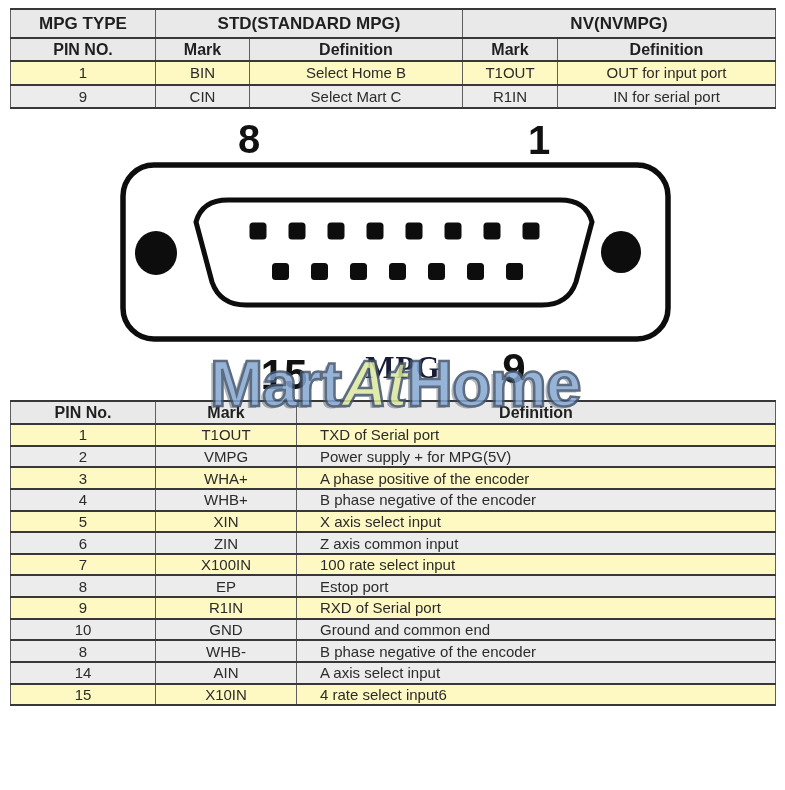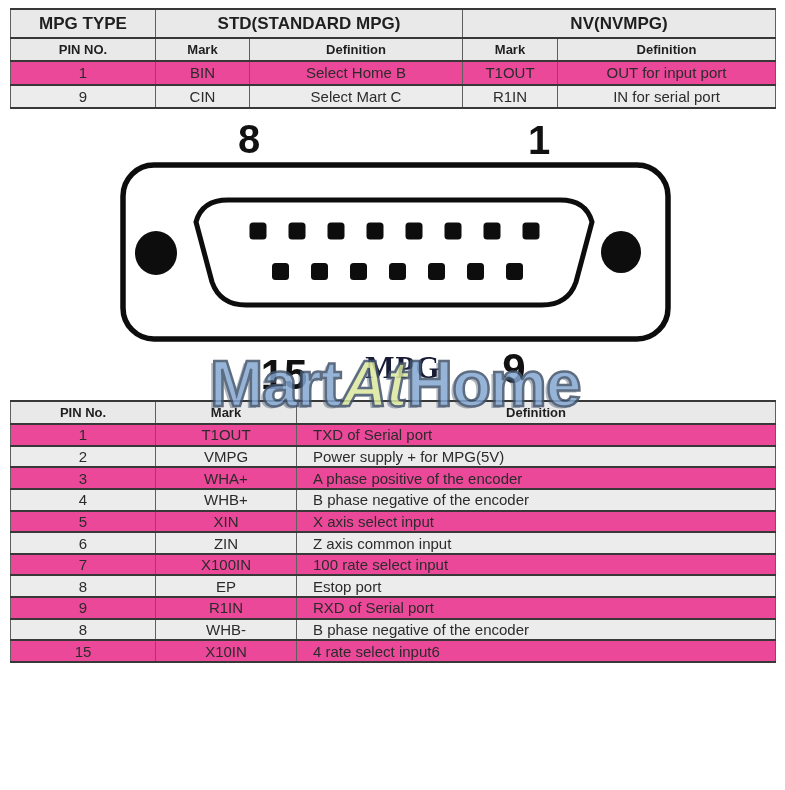--- a/index.html
+++ b/index.html
@@ -14,49 +14,49 @@
   .page {
     position: relative;
     width: 785px;
     height: 790px;
     background: #fff;
   }
   table.tbl {
     position: absolute;
     border-collapse: collapse;
     table-layout: fixed;
-    background: #ec4899;
+    background: #fef9c3;
   }
   table.tbl td {
     border-left: 1px solid #5f5f5f;
     border-right: 1px solid #5f5f5f;
     border-top: 2px solid #383838;
     border-bottom: 2px solid #383838;
     text-align: center;
     vertical-align: middle;
     color: #2b2b2b;
     font-size: 15px;
     padding: 0;
     overflow: hidden;
     white-space: nowrap;
   }
-  table.tbl td.hdr { font-weight: bold; font-size: 13px; color: #1f1f1f; }
+  table.tbl td.hdr { font-weight: bold; font-size: 16px; color: #1f1f1f; }
   table.tbl td.big { font-size: 17px; }
   table.tbl tr.shade td { background: #ececec; }
   table.tbl tr.hdr-row td { background: #e9e9e9; }
   #table-top { left: 10px; top: 8px; width: 765px; }
   #table-top tr.r1 td { height: 27px; }
   #table-top tr.r2 td { height: 21px; }
   #table-top tr.rd td { height: 21.5px; }
   #table-bottom { left: 10px; top: 400px; width: 765px; }
   #table-bottom tr.hdr-row td { height: 21px; }
   #table-bottom tr.rd td { height: 19.65px; }
   #table-bottom td.def {
     text-align: left;
-    padding-left: 16px;
+    padding-left: 23px;
   }
   #connector-wrap {
     position: absolute;
     left: 100px;
     top: 112px;
     width: 600px;
     height: 286px;
     z-index: 2;
   }
   .wm {
@@ -200,24 +200,34 @@
           <td>8</td>
           <td>EP</td>
           <td class="def">Estop port</td>
         </tr>
         <tr class="rd">
           <td>9</td>
           <td>R1IN</td>
           <td class="def">RXD of Serial port</td>
         </tr>
         <tr class="rd shade">
+          <td>10</td>
+          <td>GND</td>
+          <td class="def">Ground and common end</td>
+        </tr>
+        <tr class="rd shade">
           <td>8</td>
           <td>WHB-</td>
           <td class="def">B phase negative of the encoder</td>
         </tr>
+        <tr class="rd shade">
+          <td>14</td>
+          <td>AIN</td>
+          <td class="def">A axis select input</td>
+        </tr>
         <tr class="rd">
           <td>15</td>
           <td>X10IN</td>
           <td class="def">4 rate select input6</td>
         </tr>
       </tbody>
   </table>
 
   <div class="wm">
     <span class="wm-blue">Mart</span><span class="wm-green">At</span><span class="wm-blue">Home</span>

